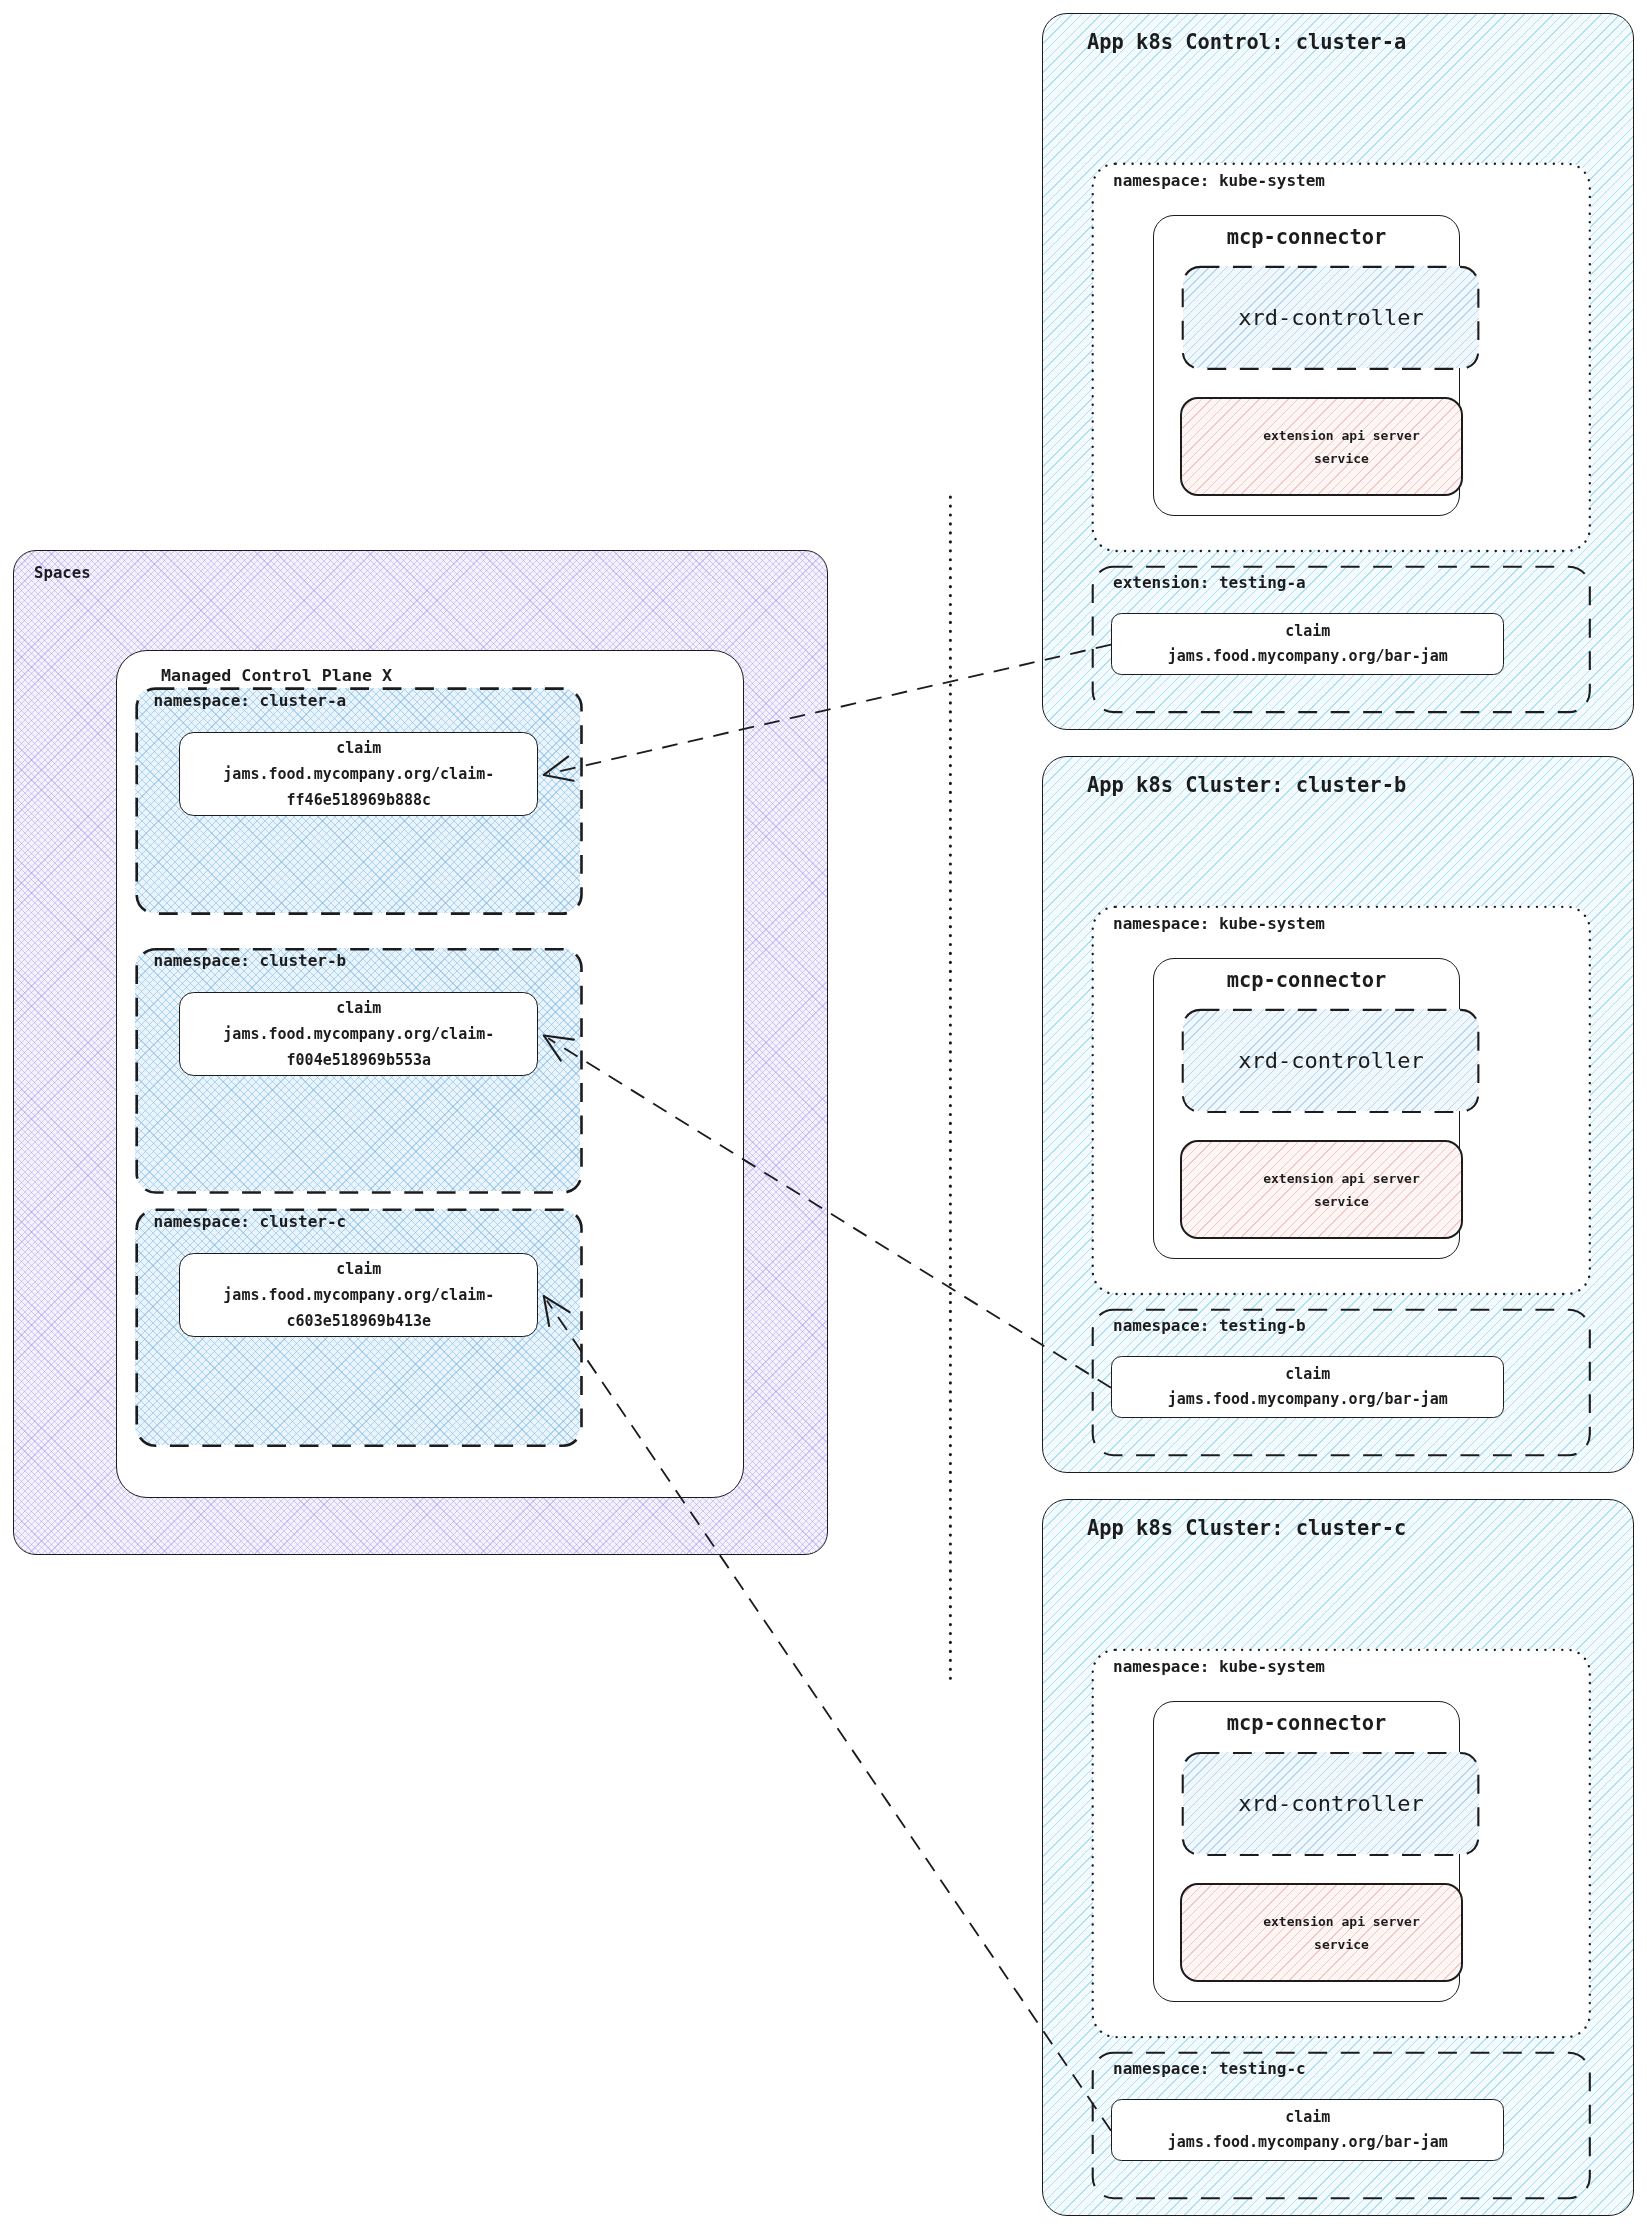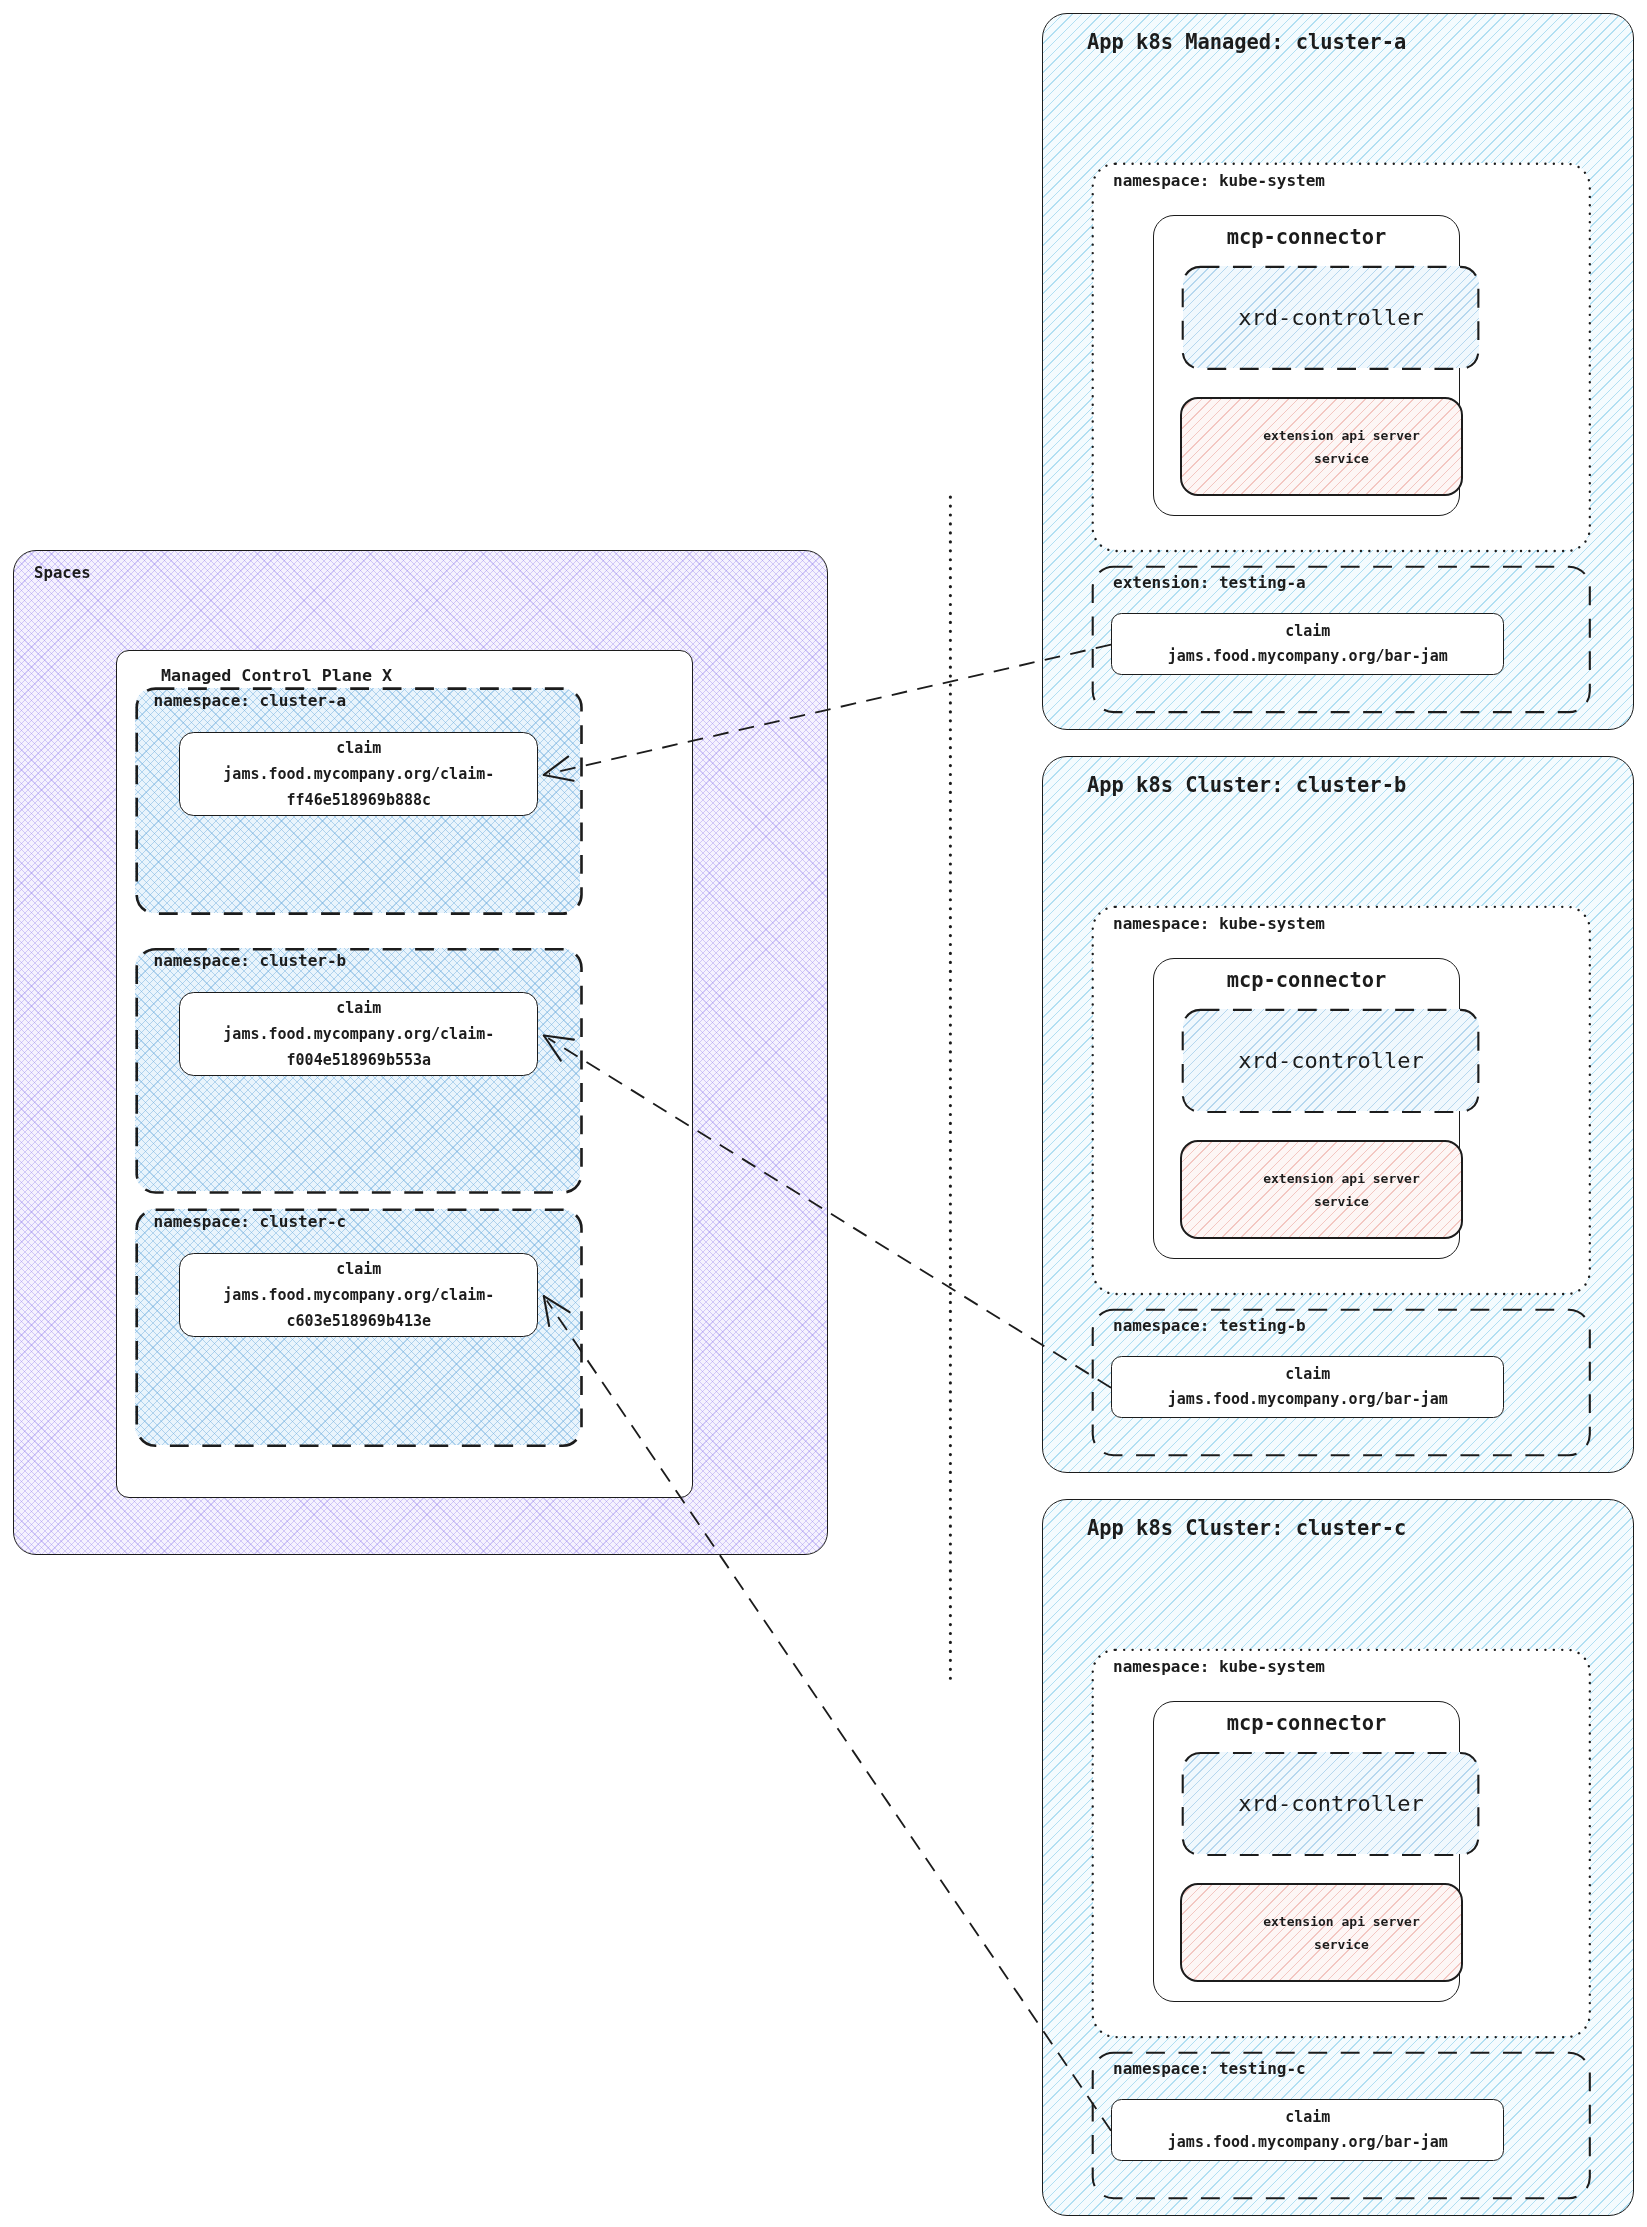--- a/index.html
+++ b/index.html
@@ -49,21 +49,21 @@
 
   
   .title{font-size:20.4px;font-weight:700;white-space:nowrap;}
   .label{font-size:16px;font-weight:600;white-space:nowrap;}
   .claim-text{font-size:15px;font-weight:600;text-align:center;}
   .center-col{display:flex;flex-direction:column;align-items:center;justify-content:center;}
 
   
   #spaces{left:13px;top:550px;width:815px;height:1005px;border-radius:23px;}
   #spaces-label{left:20px;top:11.5px;font-size:15.7px;font-weight:700;}
-  #mcpx{left:102px;top:99px;width:577px;height:848px;border-radius:13px;}
+  #mcpx{left:102px;top:99px;width:628px;height:848px;border-radius:31px;}
   #mcpx-label{left:44px;top:13.6px;font-size:16.7px;font-weight:700;}
   .lns{left:18.3px;width:445px;border-radius:19px;}
   #lns0{top:37px;height:225px;}
   #lns1{top:297px;height:243px;}
   #lns2{top:558px;height:236px;padding-left:28px;}
   .lns-label{left:18.3px;top:3px;}
   .lclaim{left:44px;top:44px;width:359px;height:84px;border-radius:14.7px;line-height:26px;}
 
   
   .cluster{left:1042px;width:592px;height:717px;border-radius:25px;}
@@ -119,21 +119,21 @@
         <div id="target-claim-2" class="box lclaim fill-white bd-solid claim-text center-col">
           <span>claim</span>
           <span>jams.food.mycompany.org/claim-</span>
           <span>c603e518969b413e</span>
         </div>
       </div>
     </div>
   </div>
 
   <div id="cl0" class="box cluster fill-cluster bd-solid">
-    <div class="abs title cl-title">App k8s Managed: cluster-a</div>
+    <div class="abs title cl-title">App k8s Control: cluster-a</div>
     <div class="box kube fill-white sk-dotted">
       <div class="abs label kube-label">namespace: kube-system</div>
       <div class="box mcp fill-white bd-thin">
         <div class="abs mcp-title">mcp-connector</div>
         <div class="box xrd fill-xrd sk-dashed center-col">
           <span>xrd-controller</span>
         </div>
         <div class="box ext fill-ext bd-thick center-col">
           <span>extension api server</span>
           <span>service</span>

